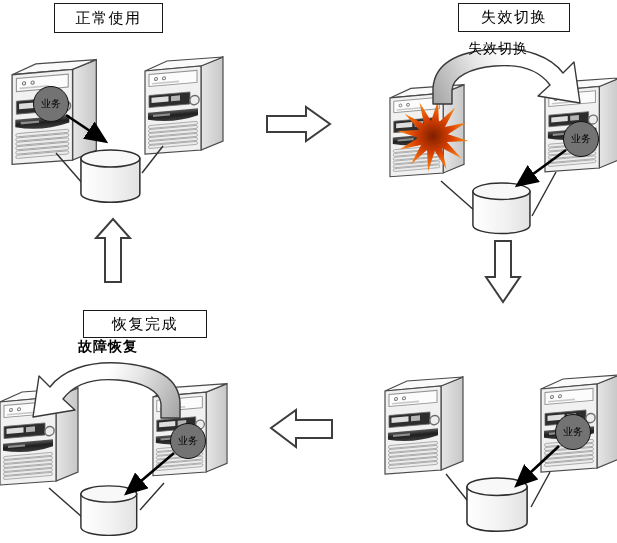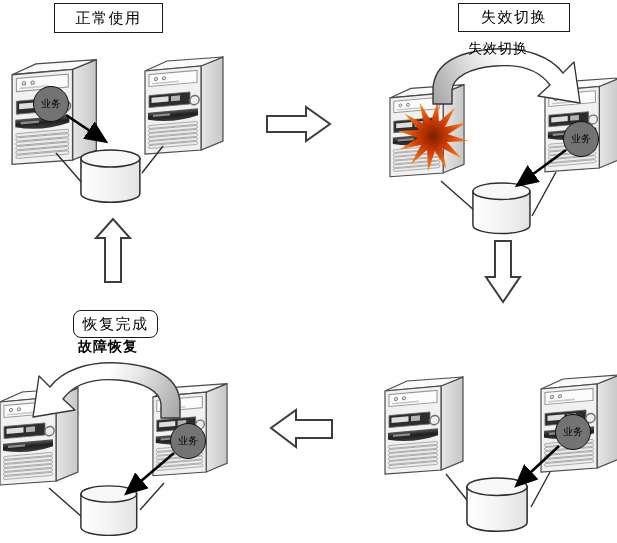--- a/index.html
+++ b/index.html
@@ -123,21 +123,21 @@
     <line x1="174" y1="453" x2="127" y2="493" stroke="#000" stroke-width="2.6" marker-end="url(#ah)"></line>
 
     <polygon points="267,116 306,116 306,107 330,124 306,141 306,132 267,132" fill="#fff" stroke="#3d3d3d" stroke-width="2"></polygon>
     <polygon points="495,241 511,241 511,277 520,277 503,302 486,277 495,277" fill="#fff" stroke="#3d3d3d" stroke-width="2"></polygon>
     <polygon points="332,420 296,420 296,410 271,428 296,447 296,438 332,438" fill="#fff" stroke="#3d3d3d" stroke-width="2"></polygon>
     <polygon points="105,282 105,238 96,238 113,219 130,238 121,238 121,282" fill="#fff" stroke="#3d3d3d" stroke-width="2"></polygon>
   </svg>
 
   <div class="stage-box" style="left:54px;top:3px;width:109px;height:30px;">正常使用</div>
   <div class="stage-box" style="left:458px;top:3px;width:112px;height:29px;">失效切换</div>
-  <div class="stage-box" style="left:73px;top:310px;width:85px;height:28px;border-radius:8px;">恢复完成</div>
+  <div class="stage-box" style="left:83px;top:310px;width:124px;height:28px;">恢复完成</div>
 
   <div class="anno" style="left:468px;top:40px;">失效切换</div>
   <div class="anno" style="left:78px;top:338px;font-weight:bold;">故障恢复</div>
 
   <div class="badge" style="left:33px;top:86px;">业务</div>
   <div class="badge" style="left:563px;top:121px;">业务</div>
   <div class="badge" style="left:555px;top:414px;">业务</div>
   <div class="badge" style="left:170px;top:423px;">业务</div>
 
 </div>

